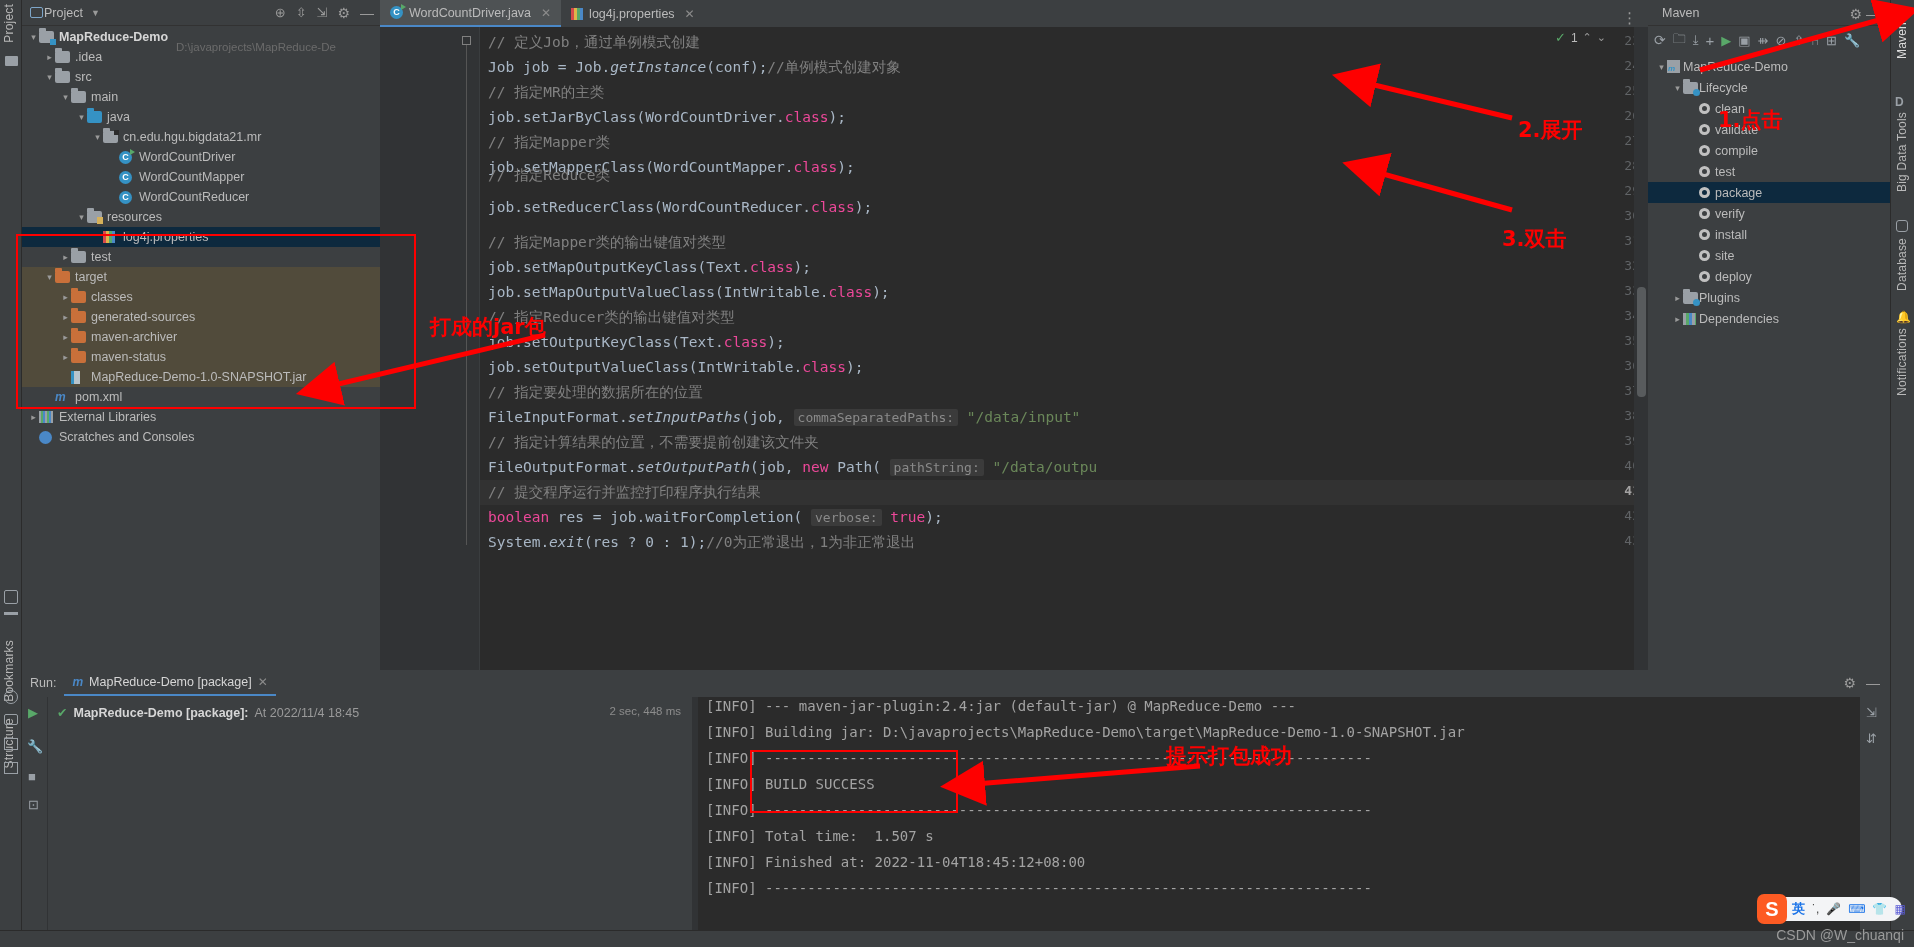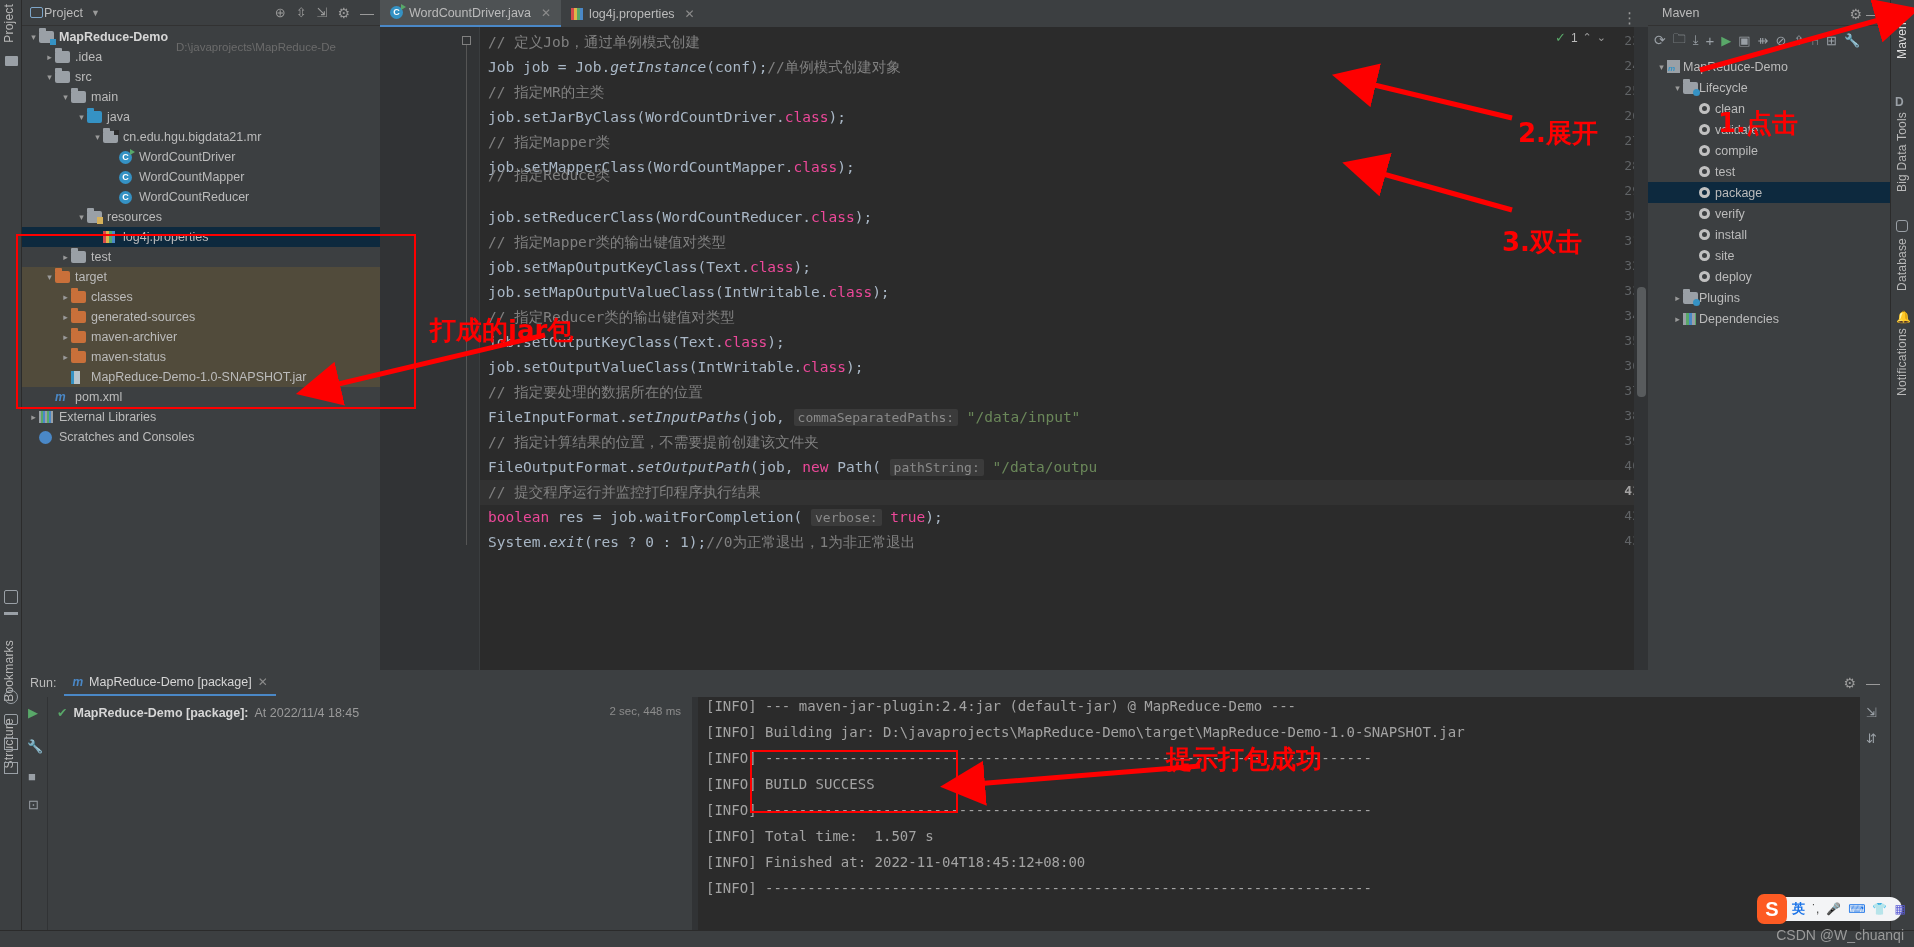--- a/index.html
+++ b/index.html
@@ -110,21 +110,21 @@
   .cline { position:absolute; left:14px; font-size:14px; line-height:26px; color:#a3a3a3;
            font-family:"DejaVu Sans Mono","Liberation Mono",monospace; white-space:pre; }
   .console-gutter { position:absolute; left:0; top:0; width:6px; height:250px; background:#313335; }
   .run-right-strip { position:absolute; right:0; top:0; width:30px; height:250px; background:#3c3f41; }
 
   
   .hscroll { position:absolute; height:9px; background:#595b5d; border-radius:4px; }
 
   
   .ann-rect { position:absolute; border:2px solid #fe0000; pointer-events:none; }
-  .ann-text { position:absolute; color:#fe0000; font-size:26px; font-weight:bold; white-space:nowrap;
+  .ann-text { position:absolute; color:#fe0000; font-size:21px; font-weight:bold; white-space:nowrap;
               font-family:"DejaVu Sans","Liberation Sans",sans-serif; }
   .ann-svg { position:absolute; left:0; top:0; width:1914px; height:947px; pointer-events:none; }
 
   
   .ime { position:absolute; left:1762px; top:897px; width:140px; height:24px; background:#f3f4f6;
          border-radius:12px; display:flex; align-items:center; gap:7px; padding-left:30px; }
   .ime-logo { position:absolute; left:1757px; top:894px; width:30px; height:30px; background:#fd5b23;
               border-radius:7px; color:#fff; font-weight:bold; font-size:20px; text-align:center; line-height:30px; }
   .watermark { position:absolute; right:10px; bottom:4px; color:#9a9a9a; font-size:14px; }
 
@@ -382,21 +382,21 @@
           <div class="codeline" style="top: 53px;"><span class="cmt">// 指定MR的主类</span></div>
           <div class="lnum" style="top: 81px;">26</div>
           <div class="codeline" style="top: 78px;"><span>job.setJarByClass(WordCountDriver.</span><span class="kw">class</span><span>);</span></div>
           <div class="lnum" style="top: 106px;">27</div>
           <div class="codeline" style="top: 103px;"><span class="cmt">// 指定Mapper类</span></div>
           <div class="lnum" style="top: 131px;">28</div>
           <div class="codeline" style="top: 128px;"><span>job.setMapperClass(WordCountMapper.</span><span class="kw">class</span><span>);</span></div>
           <div class="lnum" style="top: 156px;">29</div>
           <div class="codeline" style="top: 136px;"><span class="cmt">// 指定Reduce类</span></div>
           <div class="lnum" style="top: 181px;">30</div>
-          <div class="codeline" style="top: 178px;"><span>job.setReducerClass(WordCountReducer.</span><span class="kw">class</span><span>);</span></div>
+          <div class="codeline" style="top: 168px;"><span>job.setReducerClass(WordCountReducer.</span><span class="kw">class</span><span>);</span></div>
           <div class="lnum" style="top: 206px;">31</div>
           <div class="codeline" style="top: 203px;"><span class="cmt">// 指定Mapper类的输出键值对类型</span></div>
           <div class="lnum" style="top: 231px;">32</div>
           <div class="codeline" style="top: 228px;"><span>job.setMapOutputKeyClass(Text.</span><span class="kw">class</span><span>);</span></div>
           <div class="lnum" style="top: 256px;">33</div>
           <div class="codeline" style="top: 253px;"><span>job.setMapOutputValueClass(IntWritable.</span><span class="kw">class</span><span>);</span></div>
           <div class="lnum" style="top: 281px;">34</div>
           <div class="codeline" style="top: 278px;"><span class="cmt">// 指定Reducer类的输出键值对类型</span></div>
           <div class="lnum" style="top: 306px;">35</div>
           <div class="codeline" style="top: 303px;"><span>job.setOutputKeyClass(Text.</span><span class="kw">class</span><span>);</span></div>

